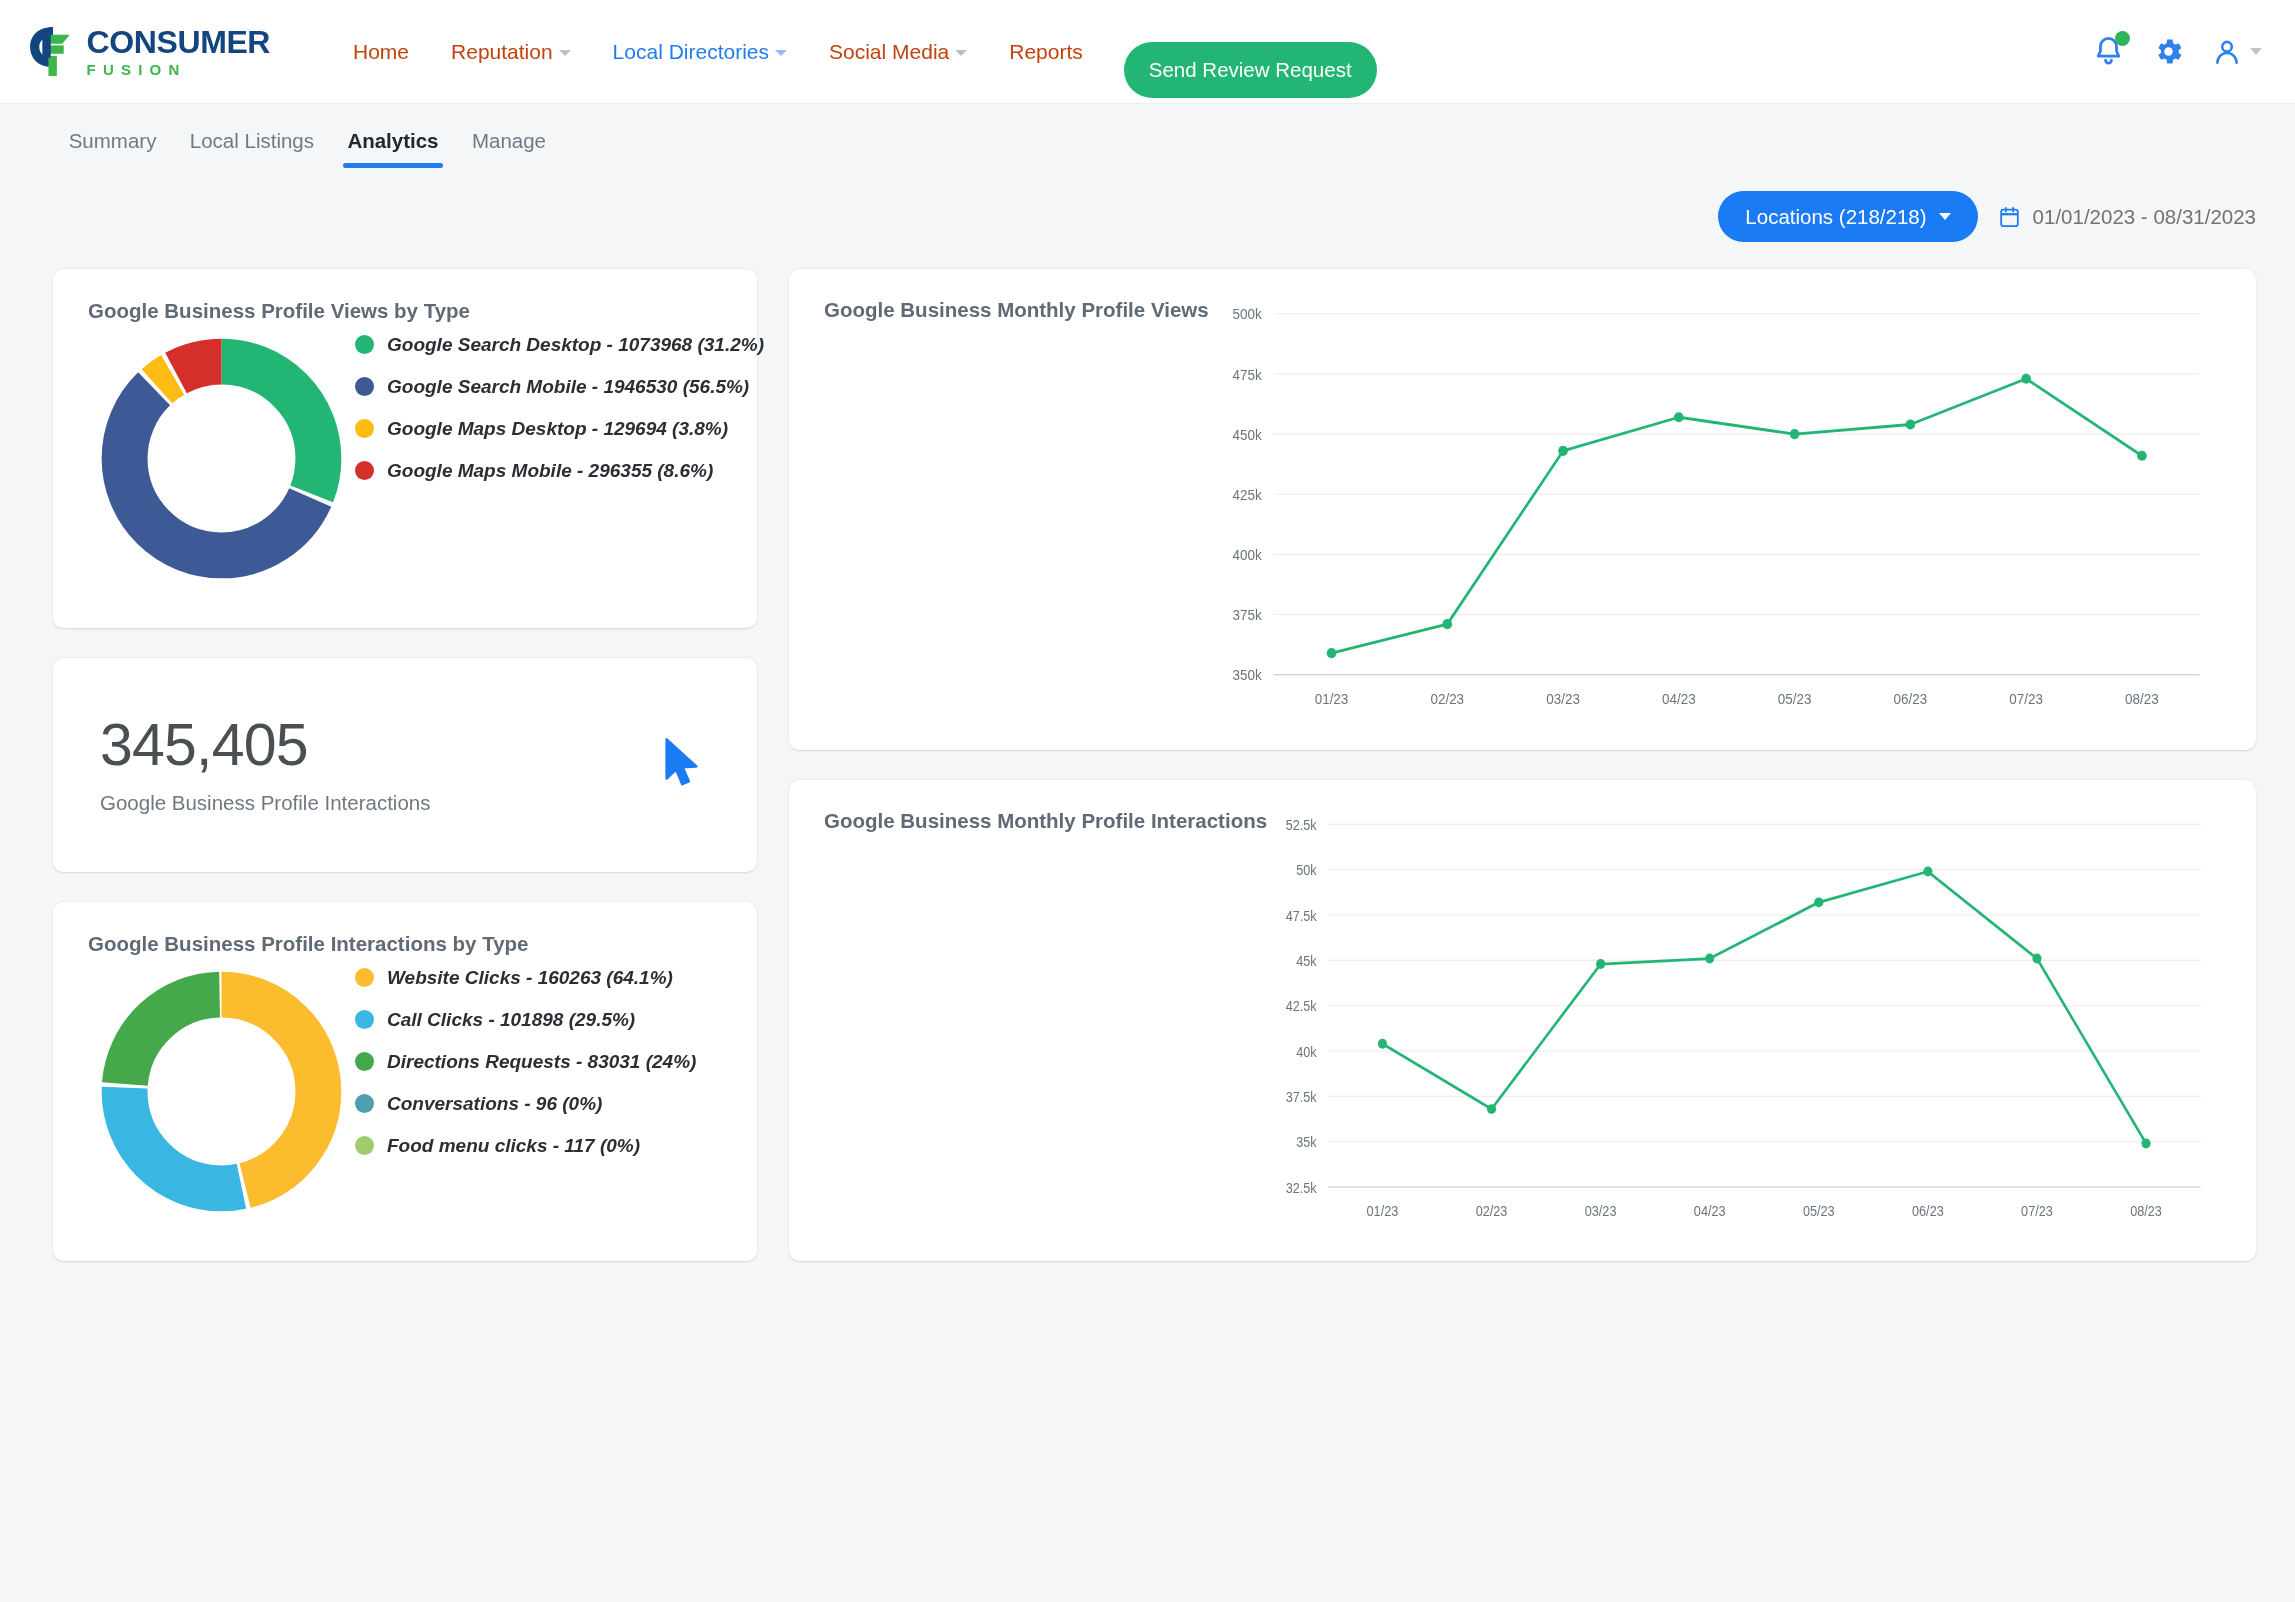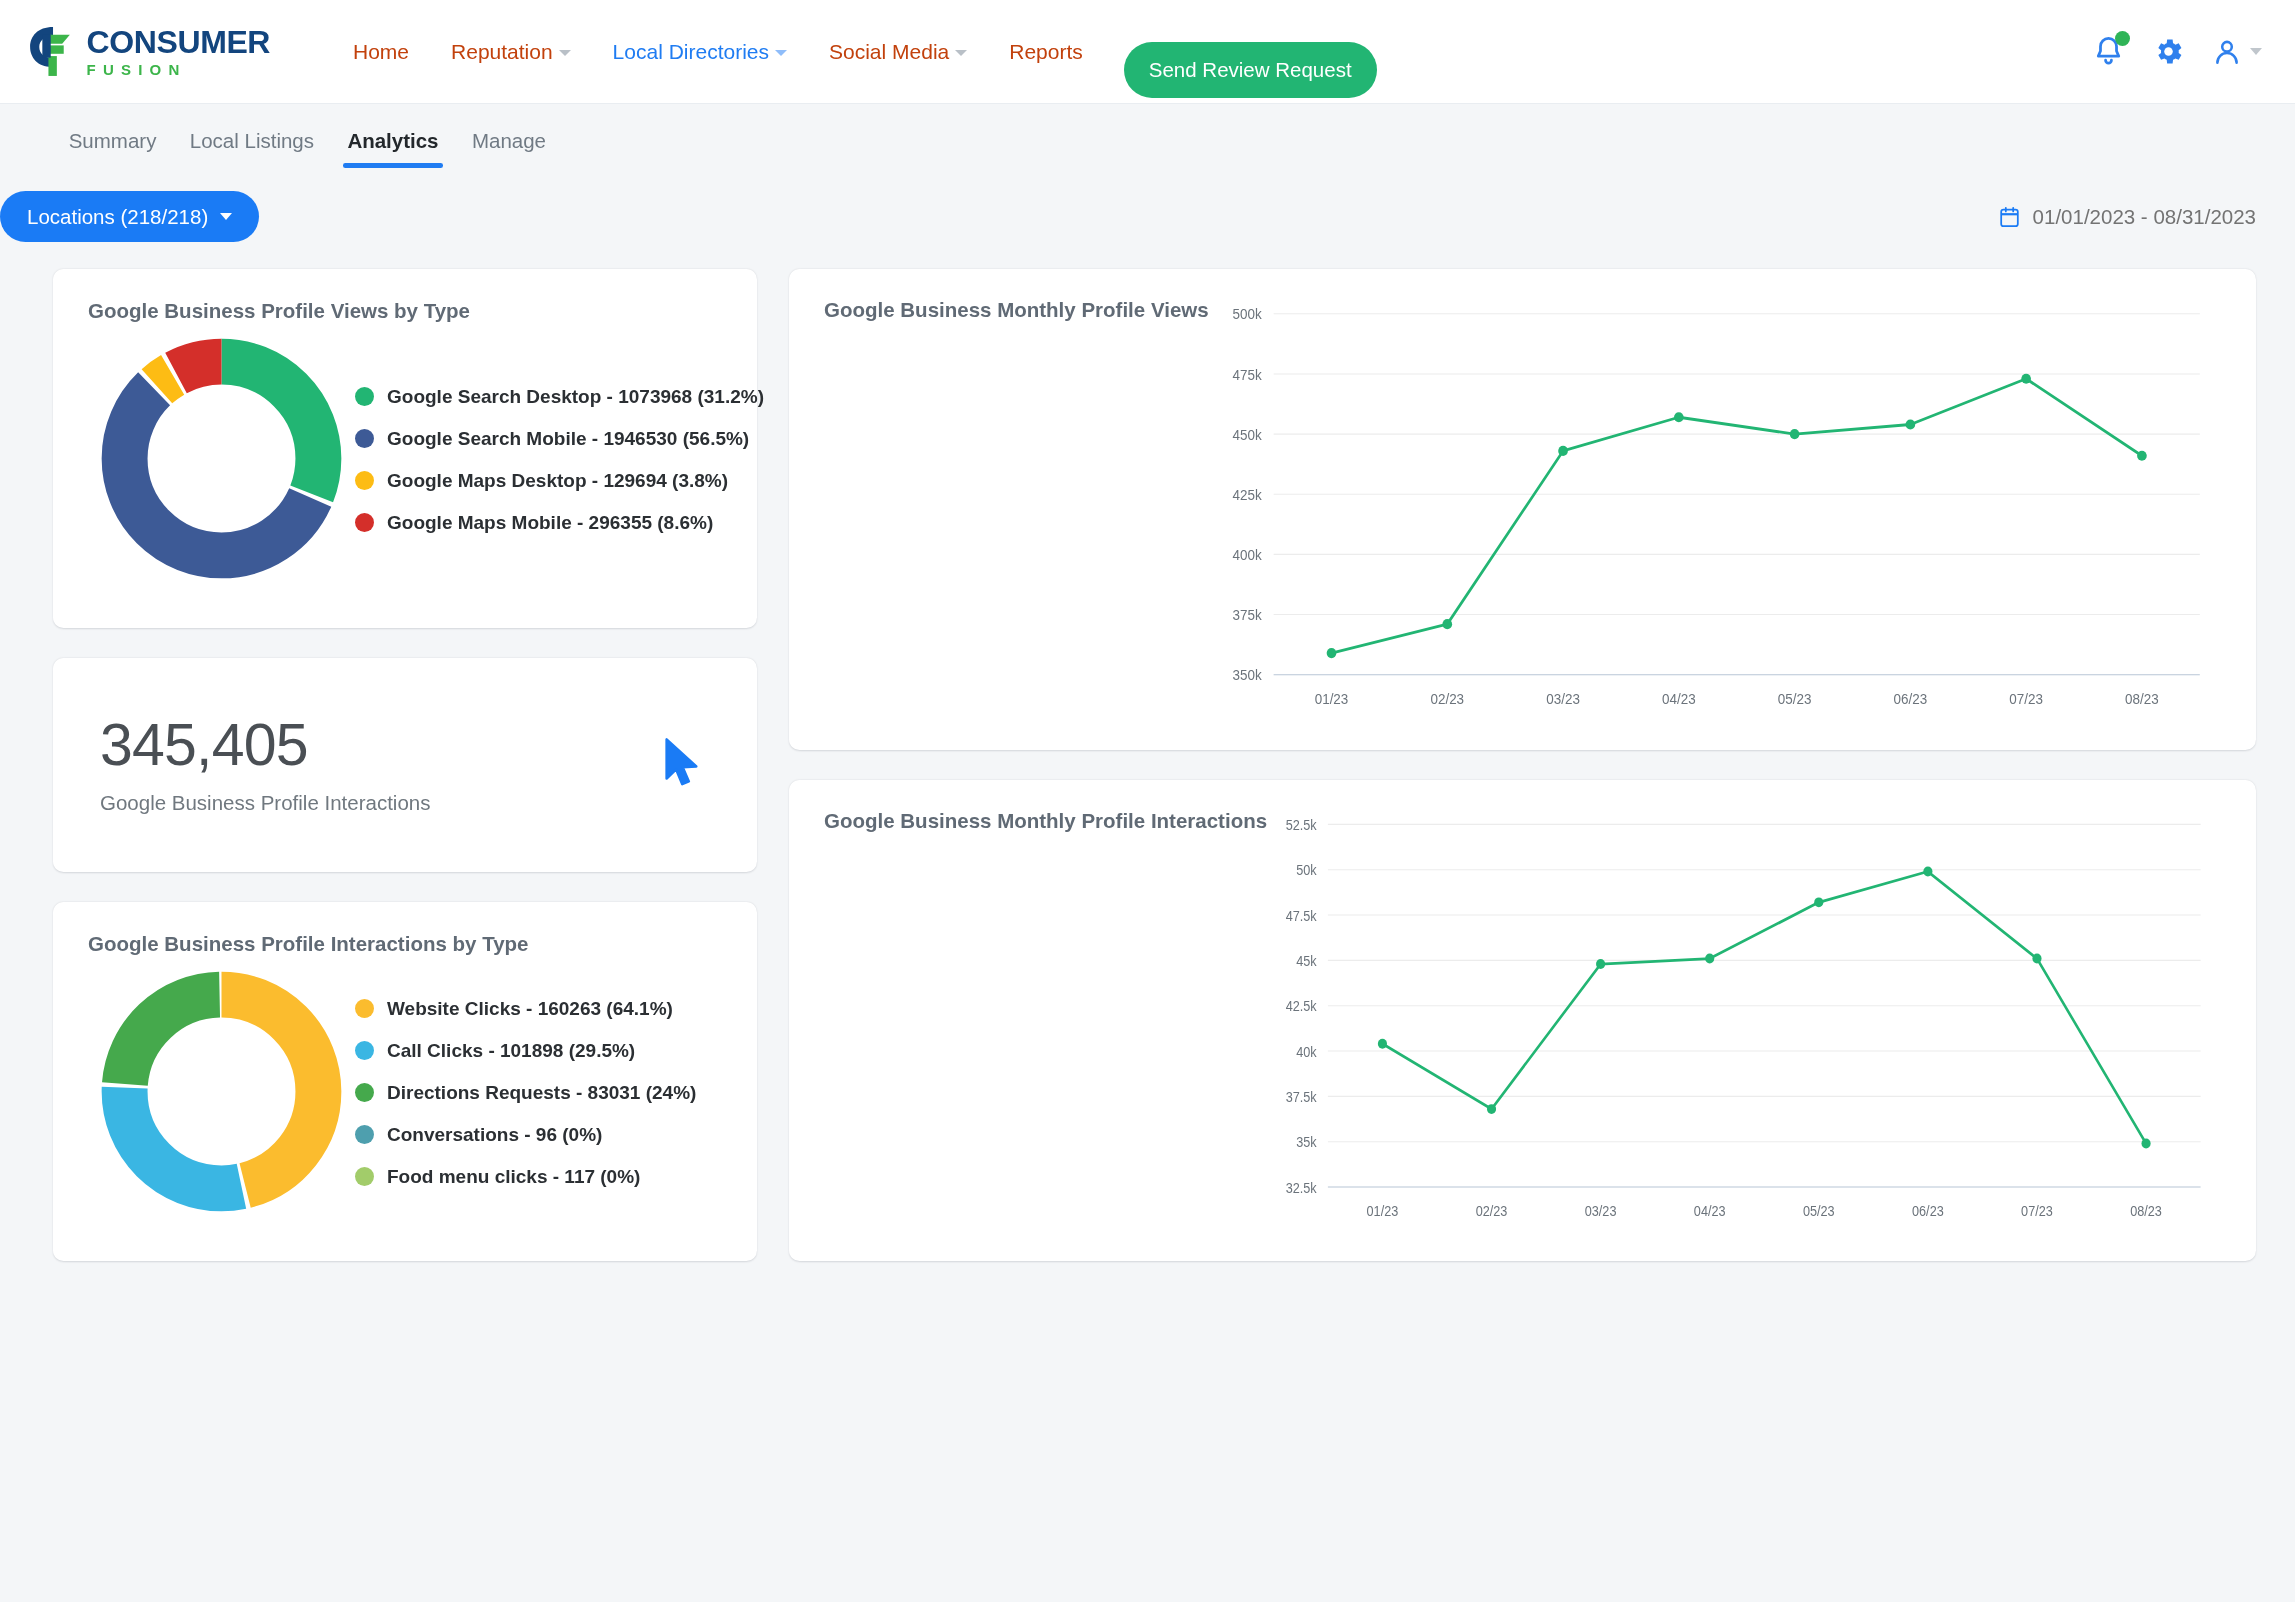--- a/index.html
+++ b/index.html
@@ -77,22 +77,22 @@
     cursor: pointer; position: relative; white-space: nowrap;
   }
   .subtab.active { color: #23282c; font-weight: 700; }
   .subtab.active::after {
     content: ""; position: absolute; left: 12px; right: 12px; bottom: 0;
     height: 4.6px; background: #1f7cf2; border-radius: 2.3px;
   }
 
   
   .filterbar {
-    display: flex; justify-content: space-between; align-items: center;
-    gap: 33px; padding: 23px 39px 0 0;
+    display: flex; justify-content: flex-end; align-items: center;
+    gap: 20px; padding: 23px 39px 0 0;
   }
   .loc-btn {
     background: #1a7bf5; color: #fff; border: none; border-radius: 30px;
     font-size: 20.5px; padding: 13.7px 27px; cursor: pointer;
     display: flex; align-items: center; gap: 12px; white-space: nowrap;
   }
   .loc-btn .chev {
     width: 0; height: 0; border-left: 6.8px solid transparent;
     border-right: 6.8px solid transparent; border-top: 7.6px solid #ffffff;
   }
@@ -122,21 +122,21 @@
     font-size: 59px; color: #4a4f54; font-weight: 400;
     letter-spacing: -0.8px; line-height: 1.05;
   }
   .kpi-label { font-size: 20.5px; color: #70787f; margin-top: 13.7px; }
 
   
   .donut-card { padding: 30px 35px 42px 35px; }
   .donut-title {
     font-size: 20.5px; font-weight: 700; color: #606a75; margin-bottom: 7.6px;
   }
-  .donut-row { display: flex; align-items: center; }
+  .donut-row { display: flex; align-items: flex-start; font-style: italic; }
   .donut-wrap { width: 267px; flex: none; display: flex; justify-content: center; }
   .legend { display: flex; flex-direction: column; gap: 20px; padding-top: 3px; }
   .legend-item { display: flex; align-items: center; gap: 13px; }
   .legend-dot { width: 19px; height: 19px; border-radius: 50%; flex: none; }
   .legend-text { font-size: 19px; font-weight: 700; color: #2b2f33; white-space: nowrap; }
 
   
   .chart-card { padding: 29px 35px 23px 35px; flex: 1; display: flex; flex-direction: row; }
   .chart-title {
     font-size: 20.5px; font-weight: 700; color: #606a75; margin-bottom: 4.6px;

